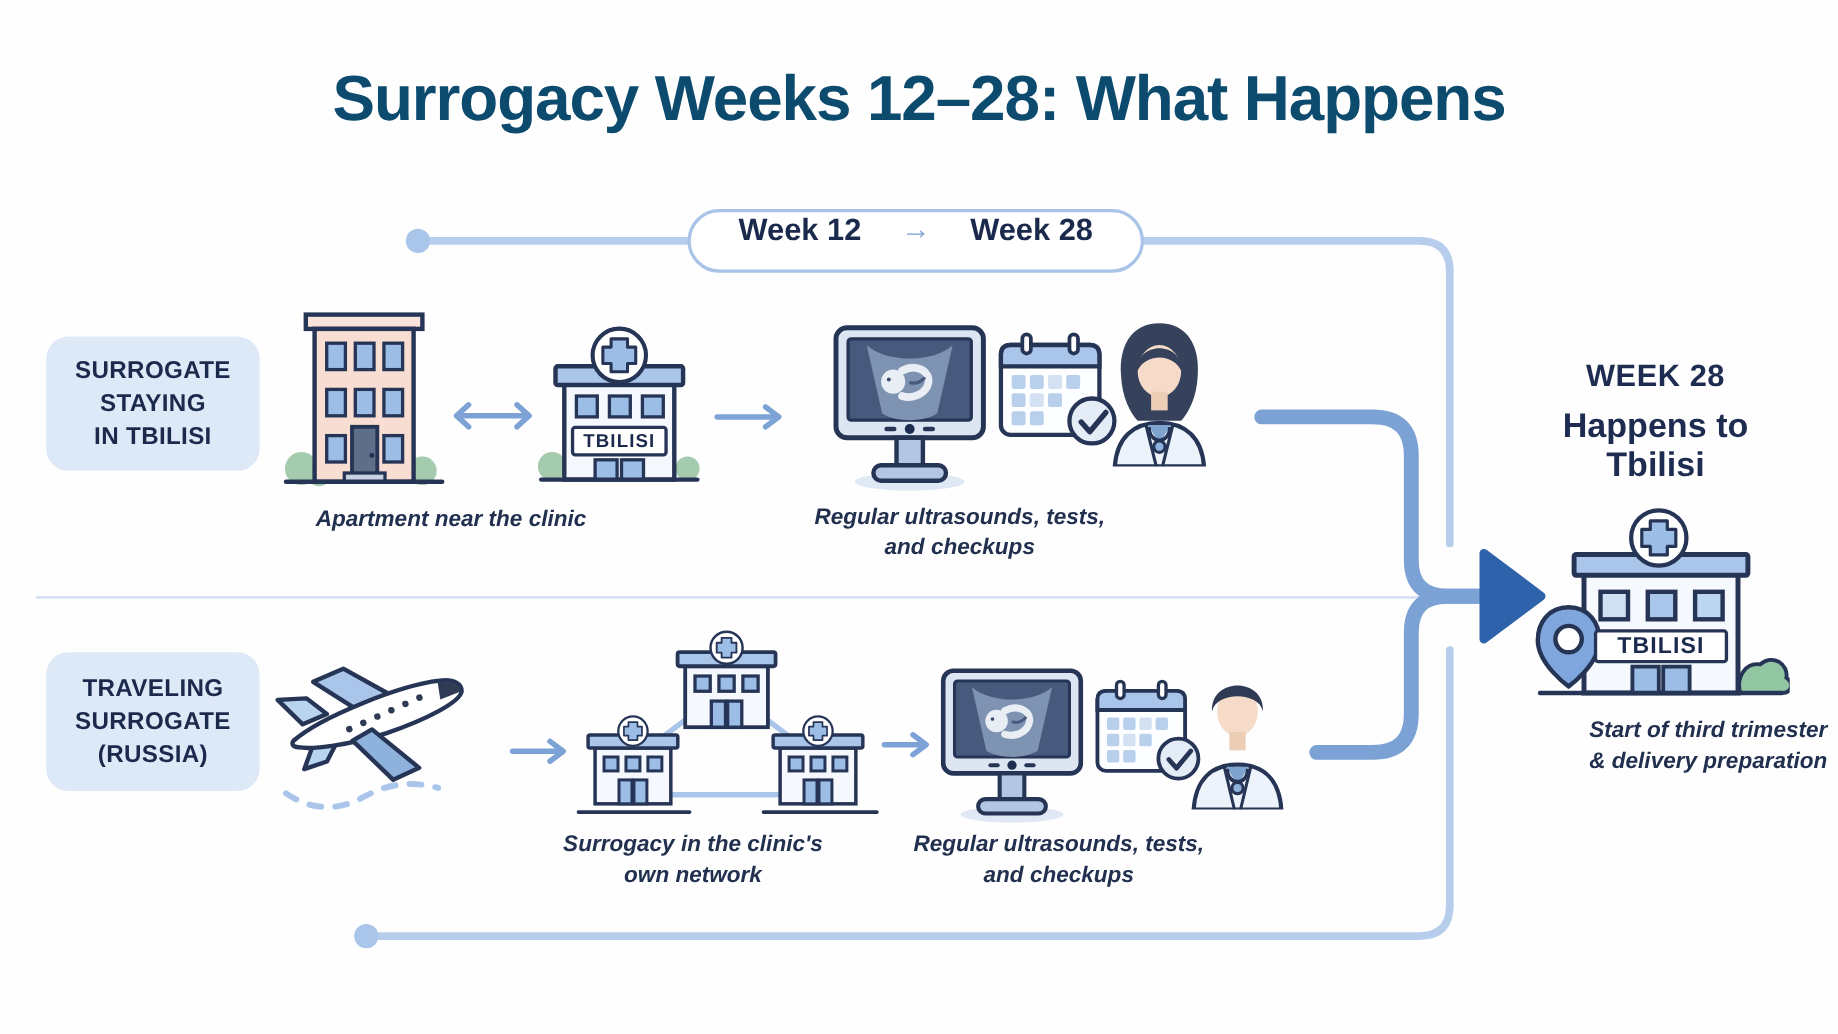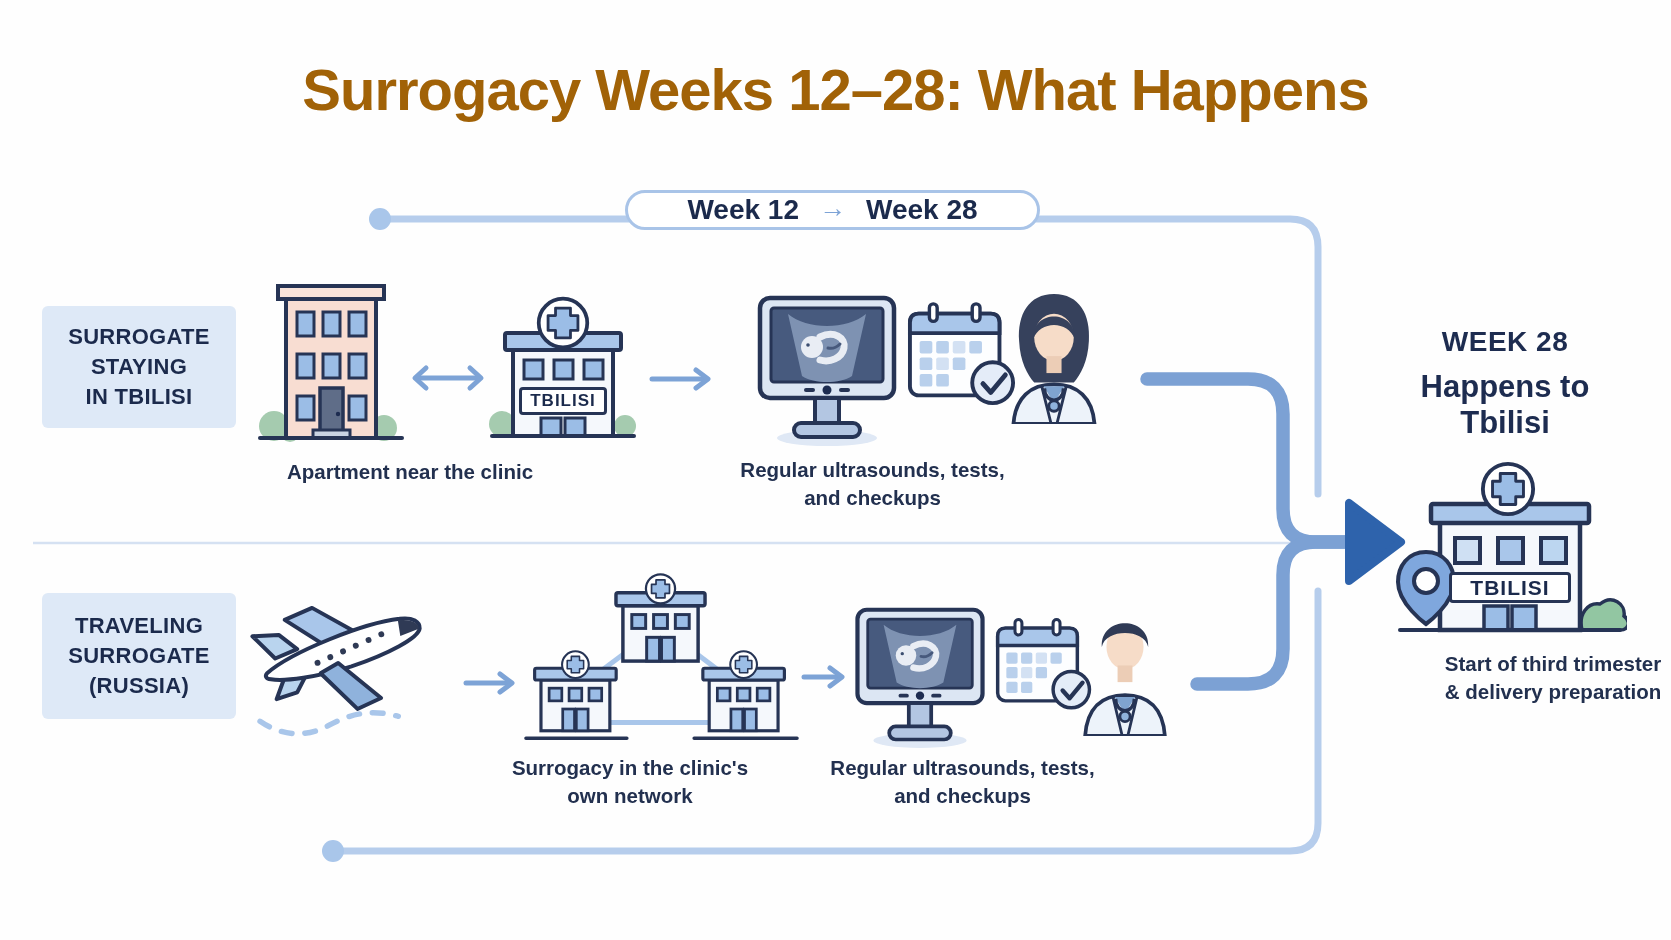--- a/index.html
+++ b/index.html
@@ -1,33 +1,33 @@
 <!DOCTYPE html>
 <html><head>
 <meta charset="utf-8">
 <style>
   html,body{margin:0;padding:0;background:#ffffff;}
   .stage{position:relative;width:1671px;height:940px;background:#fefefe;overflow:hidden;
          font-family:"Liberation Sans",sans-serif;color:#1d2c50;}
   .abs{position:absolute;}
   .title{position:absolute;left:0;top:56px;width:1671px;text-align:center;margin:0;
-         font-size:58px;font-weight:bold;letter-spacing:-1px;color:#a16207;}
+         font-size:58px;font-weight:bold;letter-spacing:-1px;color:#0c4a6e;}
   .connectors{position:absolute;left:0;top:0;}
-  .pill{position:absolute;left:625px;top:190px;width:415px;height:40px;background:#ffffff;
-        border:3px solid #a9c4e8;border-radius:40px;display:flex;align-items:center;
-        justify-content:center;gap:20px;box-sizing:border-box;}
+  .pill{position:absolute;left:625px;top:190px;width:415px;height:58px;background:#ffffff;
+        border:3px solid #a9c4e8;border-radius:40px;display:flex;align-items:flex-start;
+        justify-content:center;gap:36px;box-sizing:border-box;}
   .pill .wk{font-size:28px;font-weight:bold;color:#1b2a4c;}
   .pill .ar{font-size:27px;font-weight:bold;color:#7da3d6;padding-bottom:3px;}
-  .rowlabel{position:absolute;left:42px;width:194px;background:#dee9f7;border-radius:6px;
+  .rowlabel{position:absolute;left:42px;width:194px;background:#dee9f7;border-radius:20px;
             display:flex;flex-direction:column;align-items:center;justify-content:center;
             text-align:center;}
   .rowlabel span{display:block;font-size:22px;font-weight:bold;letter-spacing:.3px;
                  line-height:30px;color:#1b2a4c;}
   .caption{position:absolute;text-align:center;}
-  .caption span{display:block;font-size:20.5px;font-weight:bold;line-height:28px;color:#22304f;}
+  .caption span{display:block;font-size:20.5px;font-weight:bold;line-height:28px;color:#22304f;font-style:italic;}
   .sign{position:absolute;background:#ffffff;border:3px solid #263455;border-radius:4px;
         display:flex;align-items:center;justify-content:center;font-weight:bold;
         color:#1b2a4c;letter-spacing:1px;box-sizing:border-box;}
   .desttext{position:absolute;text-align:center;}
   .desttext .wk28{font-size:28px;font-weight:bold;letter-spacing:.5px;}
   .destname span{display:block;font-size:31px;font-weight:bold;line-height:36px;}
 </style>
 </head>
 <body>
 

